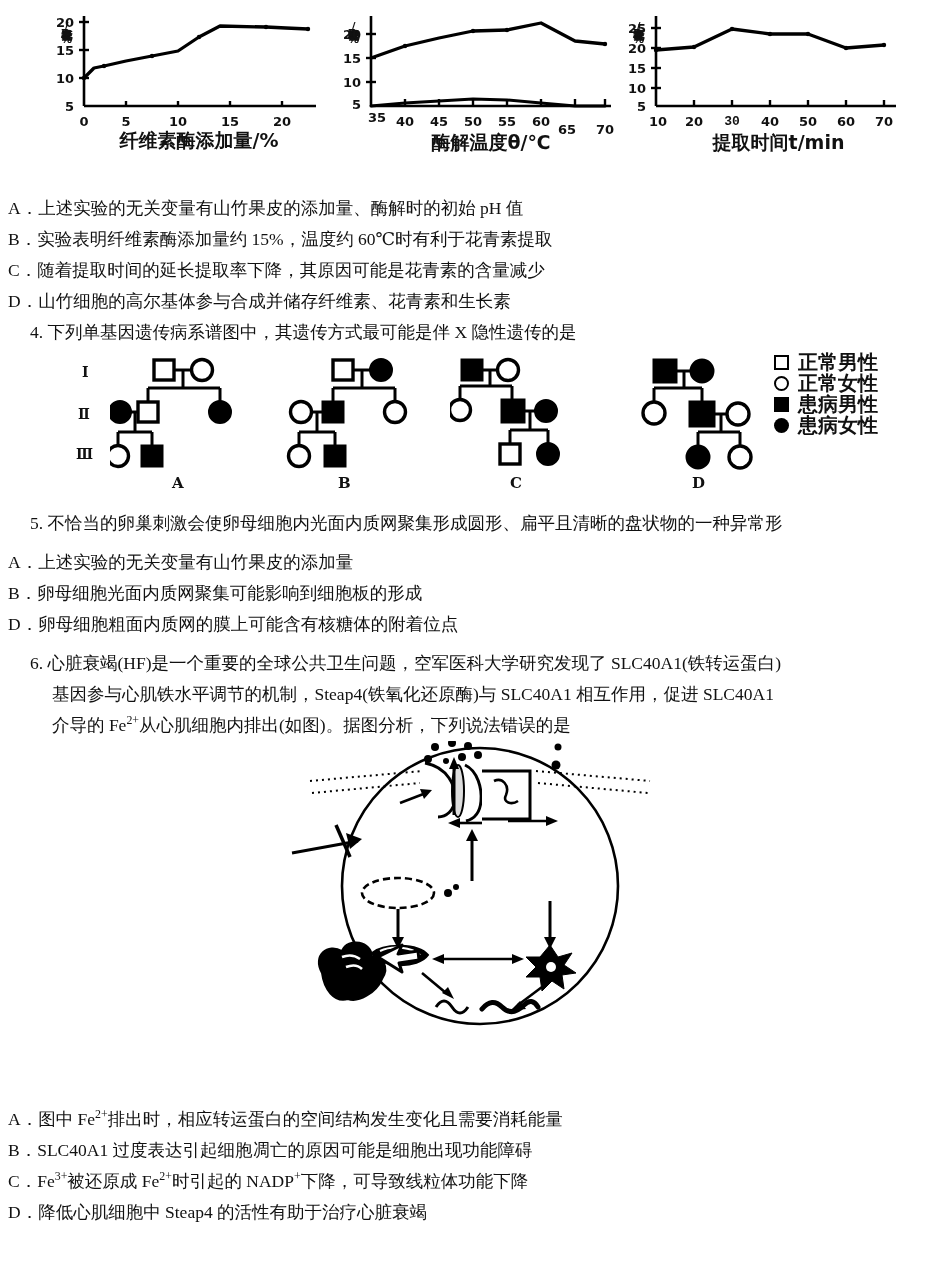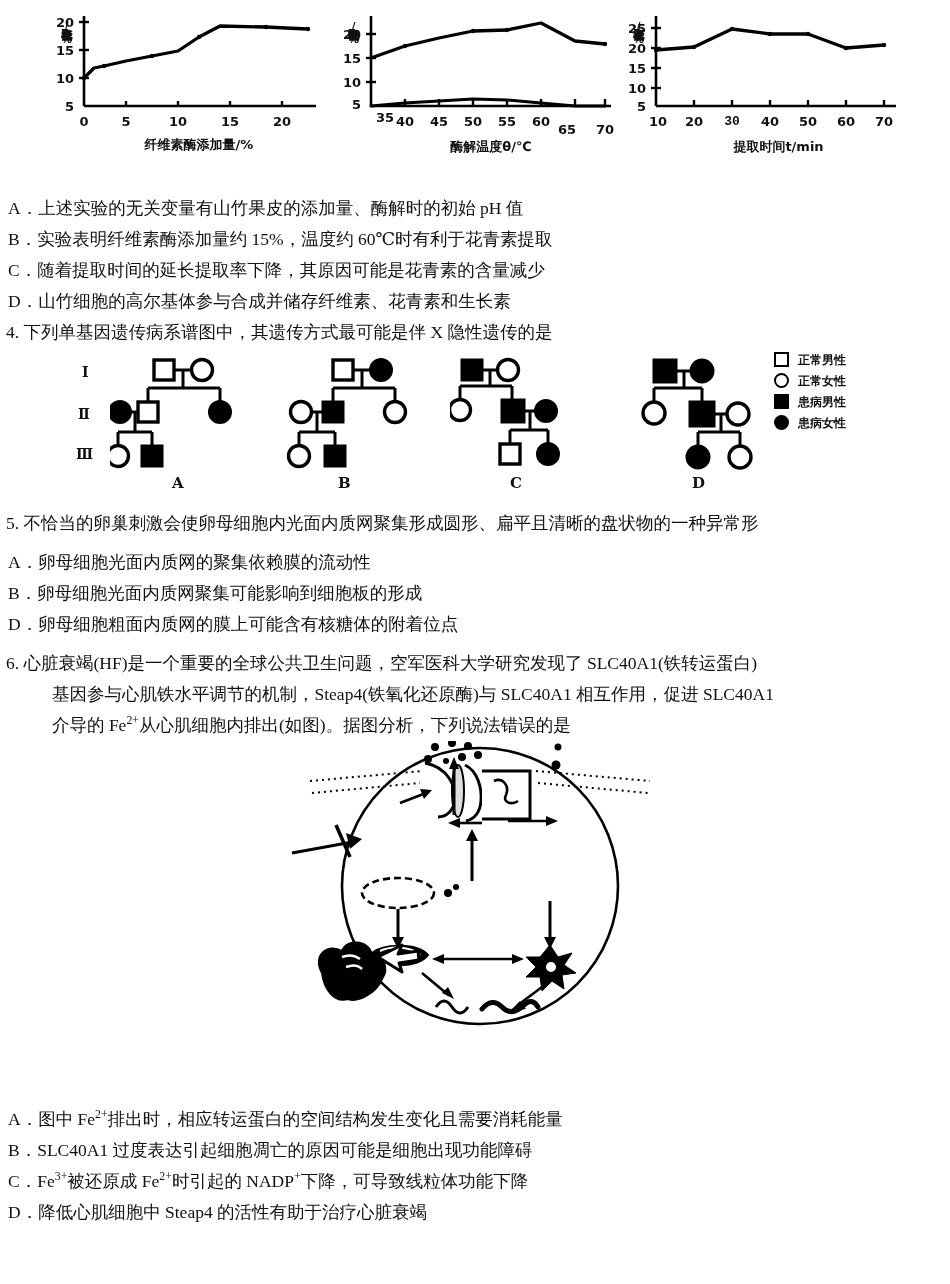--- a/index.html
+++ b/index.html
@@ -72,36 +72,36 @@
     font-family: "DejaVu Sans", sans-serif;
     padding-top: 2px;
     white-space: nowrap;
   }
   .xlab {
     position: absolute;
     bottom: -19px;
     left: 22px;
     right: 0;
     text-align: center;
-    font-size: 13px;
+    font-size: 19px;
     font-weight: bold;
     font-family: "DejaVu Sans", sans-serif;
     white-space: nowrap;
   }
   .chart-1 .xlab { bottom: -20px; }
 
   
   .q {
     font-size: 17.5px;
     line-height: 31px;
     margin: 0;
     padding: 0 14px 0 28px;
     text-indent: 0;
   }
-  .q-num { text-indent: -22px; }
+  .q-num { text-indent: -22px; margin-left: 24px; }
   .opt {
     font-size: 17.5px;
     line-height: 31px;
     padding-left: 30px;
     text-indent: -22px;
     margin: 0;
   }
   .opt.indent-wide { text-indent: -30px; padding-left: 38px; }
   .cont { padding-left: 52px; text-indent: 0; }
   sup { font-size: 0.68em; vertical-align: super; line-height: 0; }
@@ -125,23 +125,23 @@
     font-family: "DejaVu Serif", serif;
   }
   .legend {
     position: absolute;
     right: 16px;
     top: 4px;
     width: 160px;
   }
   .legend-row {
     display: flex;
-    align-items: flex-start;
+    align-items: center;
     height: 21px;
-    font-size: 12px;
+    font-size: 20px;
     font-weight: bold;
   }
   .lg-sym { width: 24px; display: flex; justify-content: flex-start; }
   .sq-o { width: 15px; height: 15px; border: 2.5px solid #000; background: #fff; }
   .ci-o { width: 15px; height: 15px; border: 2.5px solid #000; border-radius: 50%; background: #fff; }
   .sq-f { width: 15px; height: 15px; background: #000; }
   .ci-f { width: 15px; height: 15px; background: #000; border-radius: 50%; }
 
   
   .cell-fig { position: relative; width: 950px; height: 290px; }
@@ -211,21 +211,21 @@
             <circle cx="40" cy="32" r="2.2" fill="#000"></circle>
             <circle cx="108" cy="17" r="2.2" fill="#000"></circle>
             <circle cx="142" cy="16" r="2.2" fill="#000"></circle>
             <circle cx="240" cy="30" r="2.2" fill="#000"></circle>
             <polyline points="6,92 40,89 74,87 108,85 142,86 176,89 210,92 240,92" fill="none" stroke="#000" stroke-width="3.0" stroke-linejoin="round" stroke-linecap="round"></polyline>
           </svg>
           <div class="ytick" style="top:20px;">20</div>
           <div class="ytick" style="top:44px;">15</div>
           <div class="ytick" style="top:68px;">10</div>
           <div class="ytick" style="top:90px;">5</div>
-          <div class="xtick" style="left:20px;top:96%;">35</div>
+          <div class="xtick" style="left:12px;top:96%;">35</div>
           <div class="xtick" style="left:40px;">40</div>
           <div class="xtick" style="left:74px;">45</div>
           <div class="xtick" style="left:108px;">50</div>
           <div class="xtick" style="left:142px;">55</div>
           <div class="xtick" style="left:176px;">60</div>
           <div class="xtick" style="left:202px;top:108%;">65</div>
           <div class="xtick" style="left:240px;top:108%;">70</div>
         </div>
         <div class="xlab" style="bottom:-22px;">酶解温度θ/℃</div>
       </div>
@@ -400,21 +400,21 @@
         <span class="lg-sym">
             <span class="ci-f"></span>
           </span>
         <span>患病女性</span>
       </div>
     </div>
   </div>
 
   <div style="padding-top:10px;">
     <p class="q q-num">5. 不恰当的卵巢刺激会使卵母细胞内光面内质网聚集形成圆形、扁平且清晰的盘状物的一种异常形</p>
-    <p class="opt indent-wide" style="margin-top:8px;">A．卵母细胞光面内质网的聚集依赖膜的流动性</p>
+    <p class="opt indent-wide" style="margin-top:8px;">A．上述实验的无关变量有山竹果皮的添加量</p>
     <p class="opt indent-wide">B．卵母细胞光面内质网聚集可能影响到细胞板的形成</p>
     <p class="opt">D．卵母细胞粗面内质网的膜上可能含有核糖体的附着位点</p>
   </div>
 
   <div style="padding-top:8px;">
     <p class="q q-num">6. 心脏衰竭(HF)是一个重要的全球公共卫生问题，空军医科大学研究发现了 SLC40A1(铁转运蛋白)</p>
     <p class="q cont">基因参与心肌铁水平调节的机制，Steap4(铁氧化还原酶)与 SLC40A1 相互作用，促进 SLC40A1</p>
     <p class="q cont">
       <span>介导的 Fe</span><sup>2+</sup><span>从心肌细胞内排出(如图)。据图分析，下列说法错误的是</span>
     </p>

